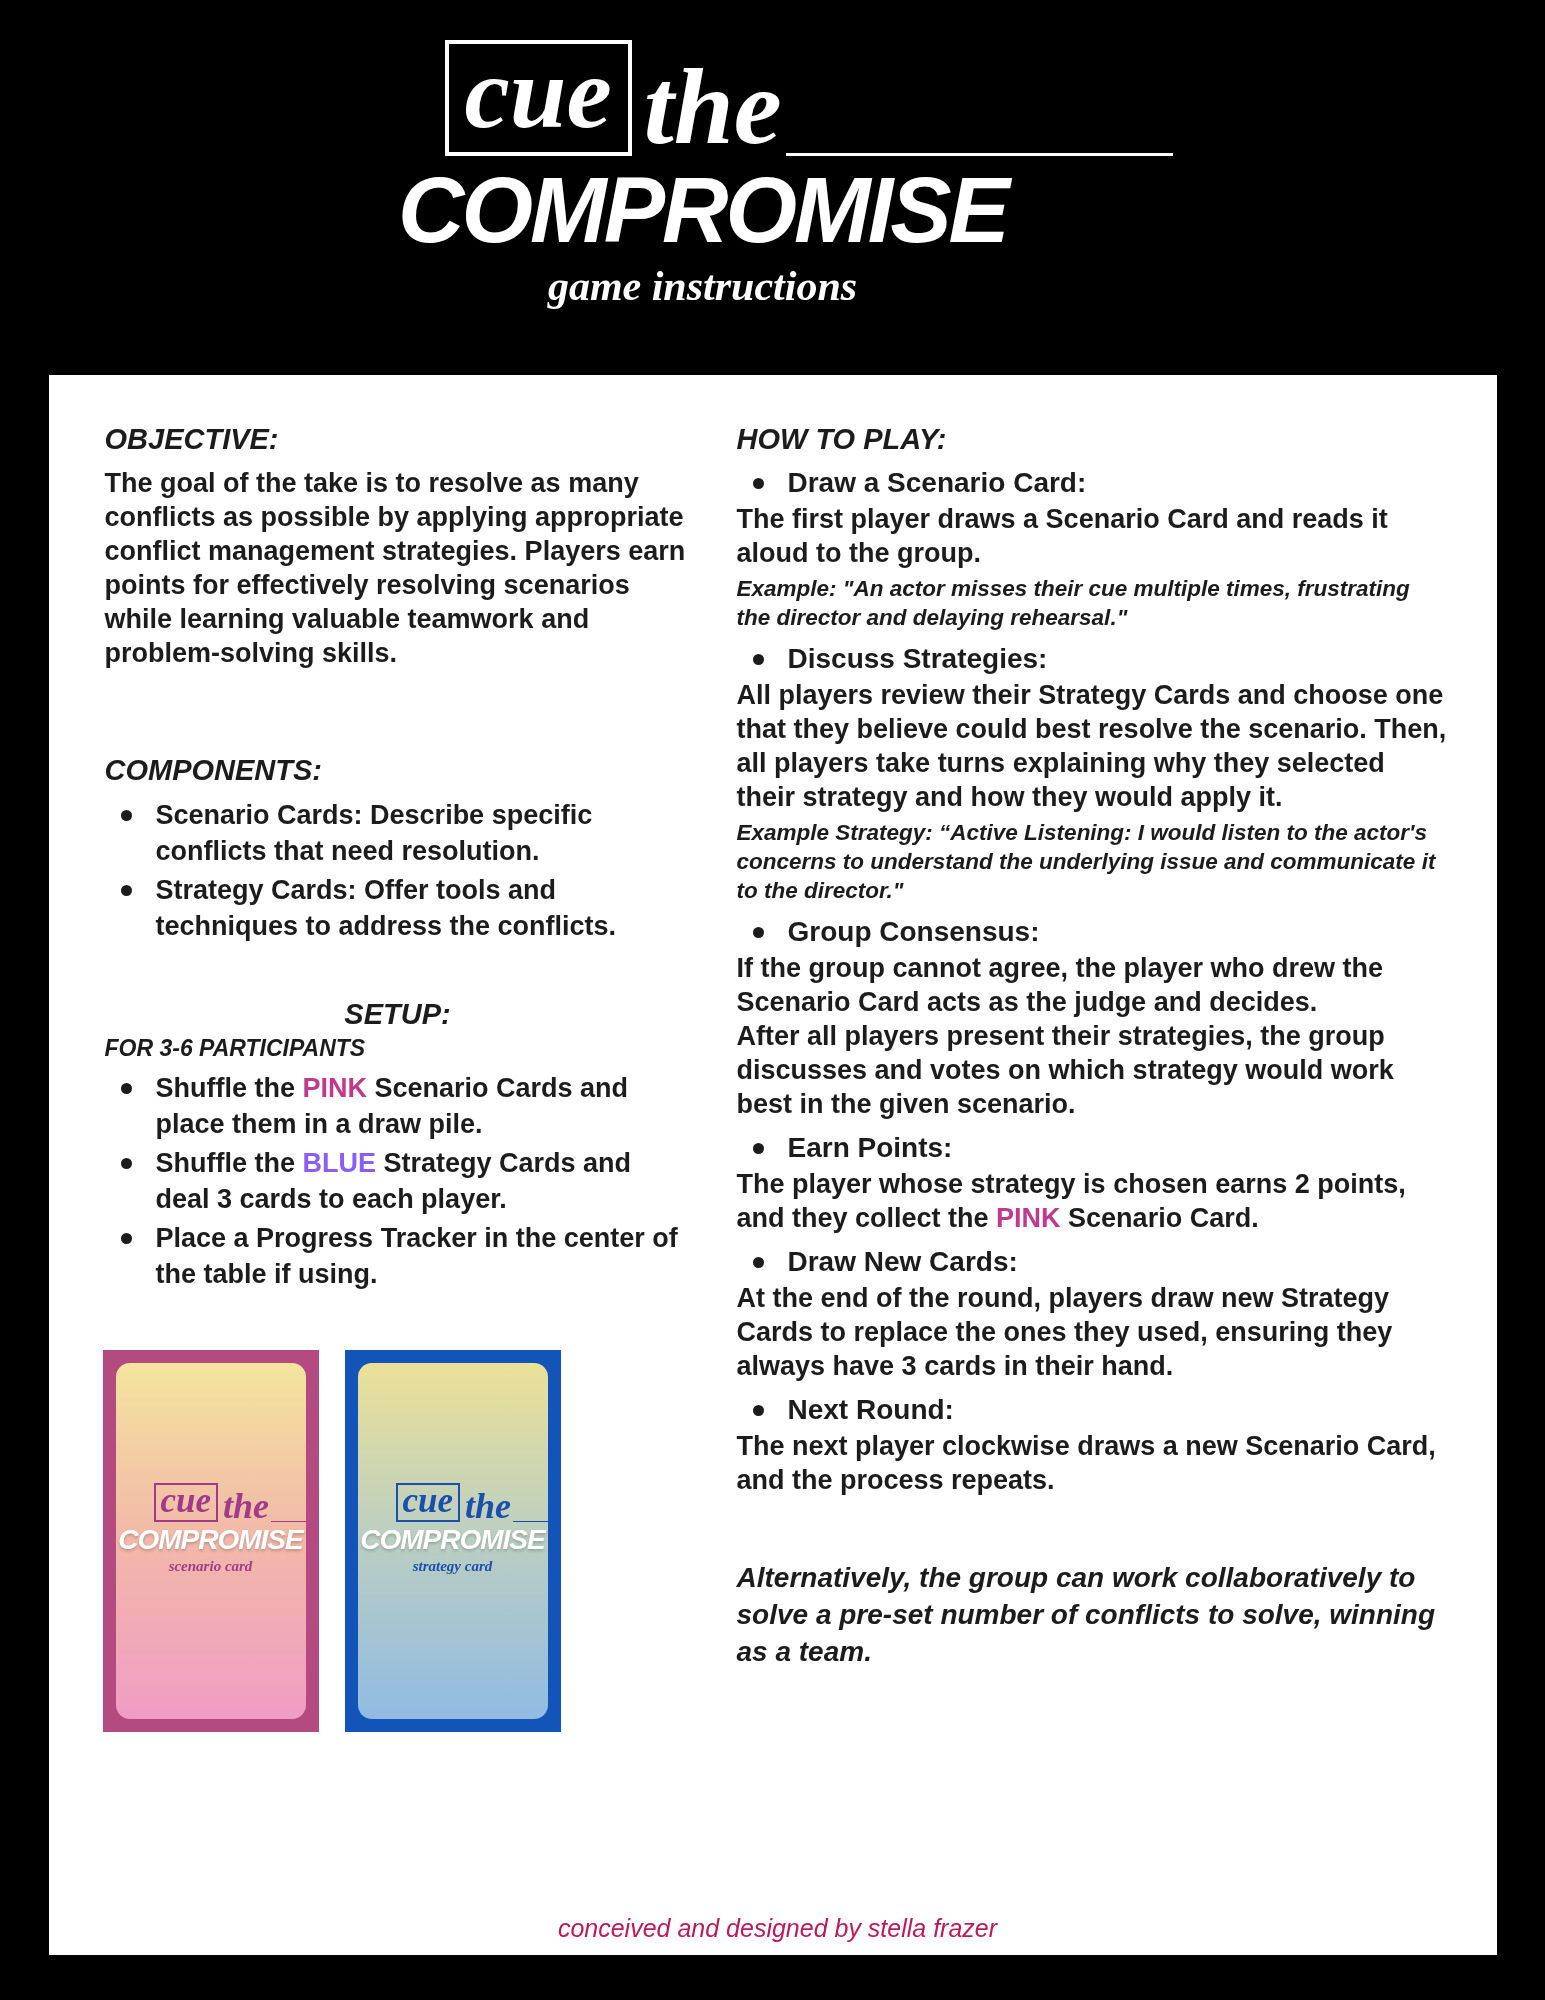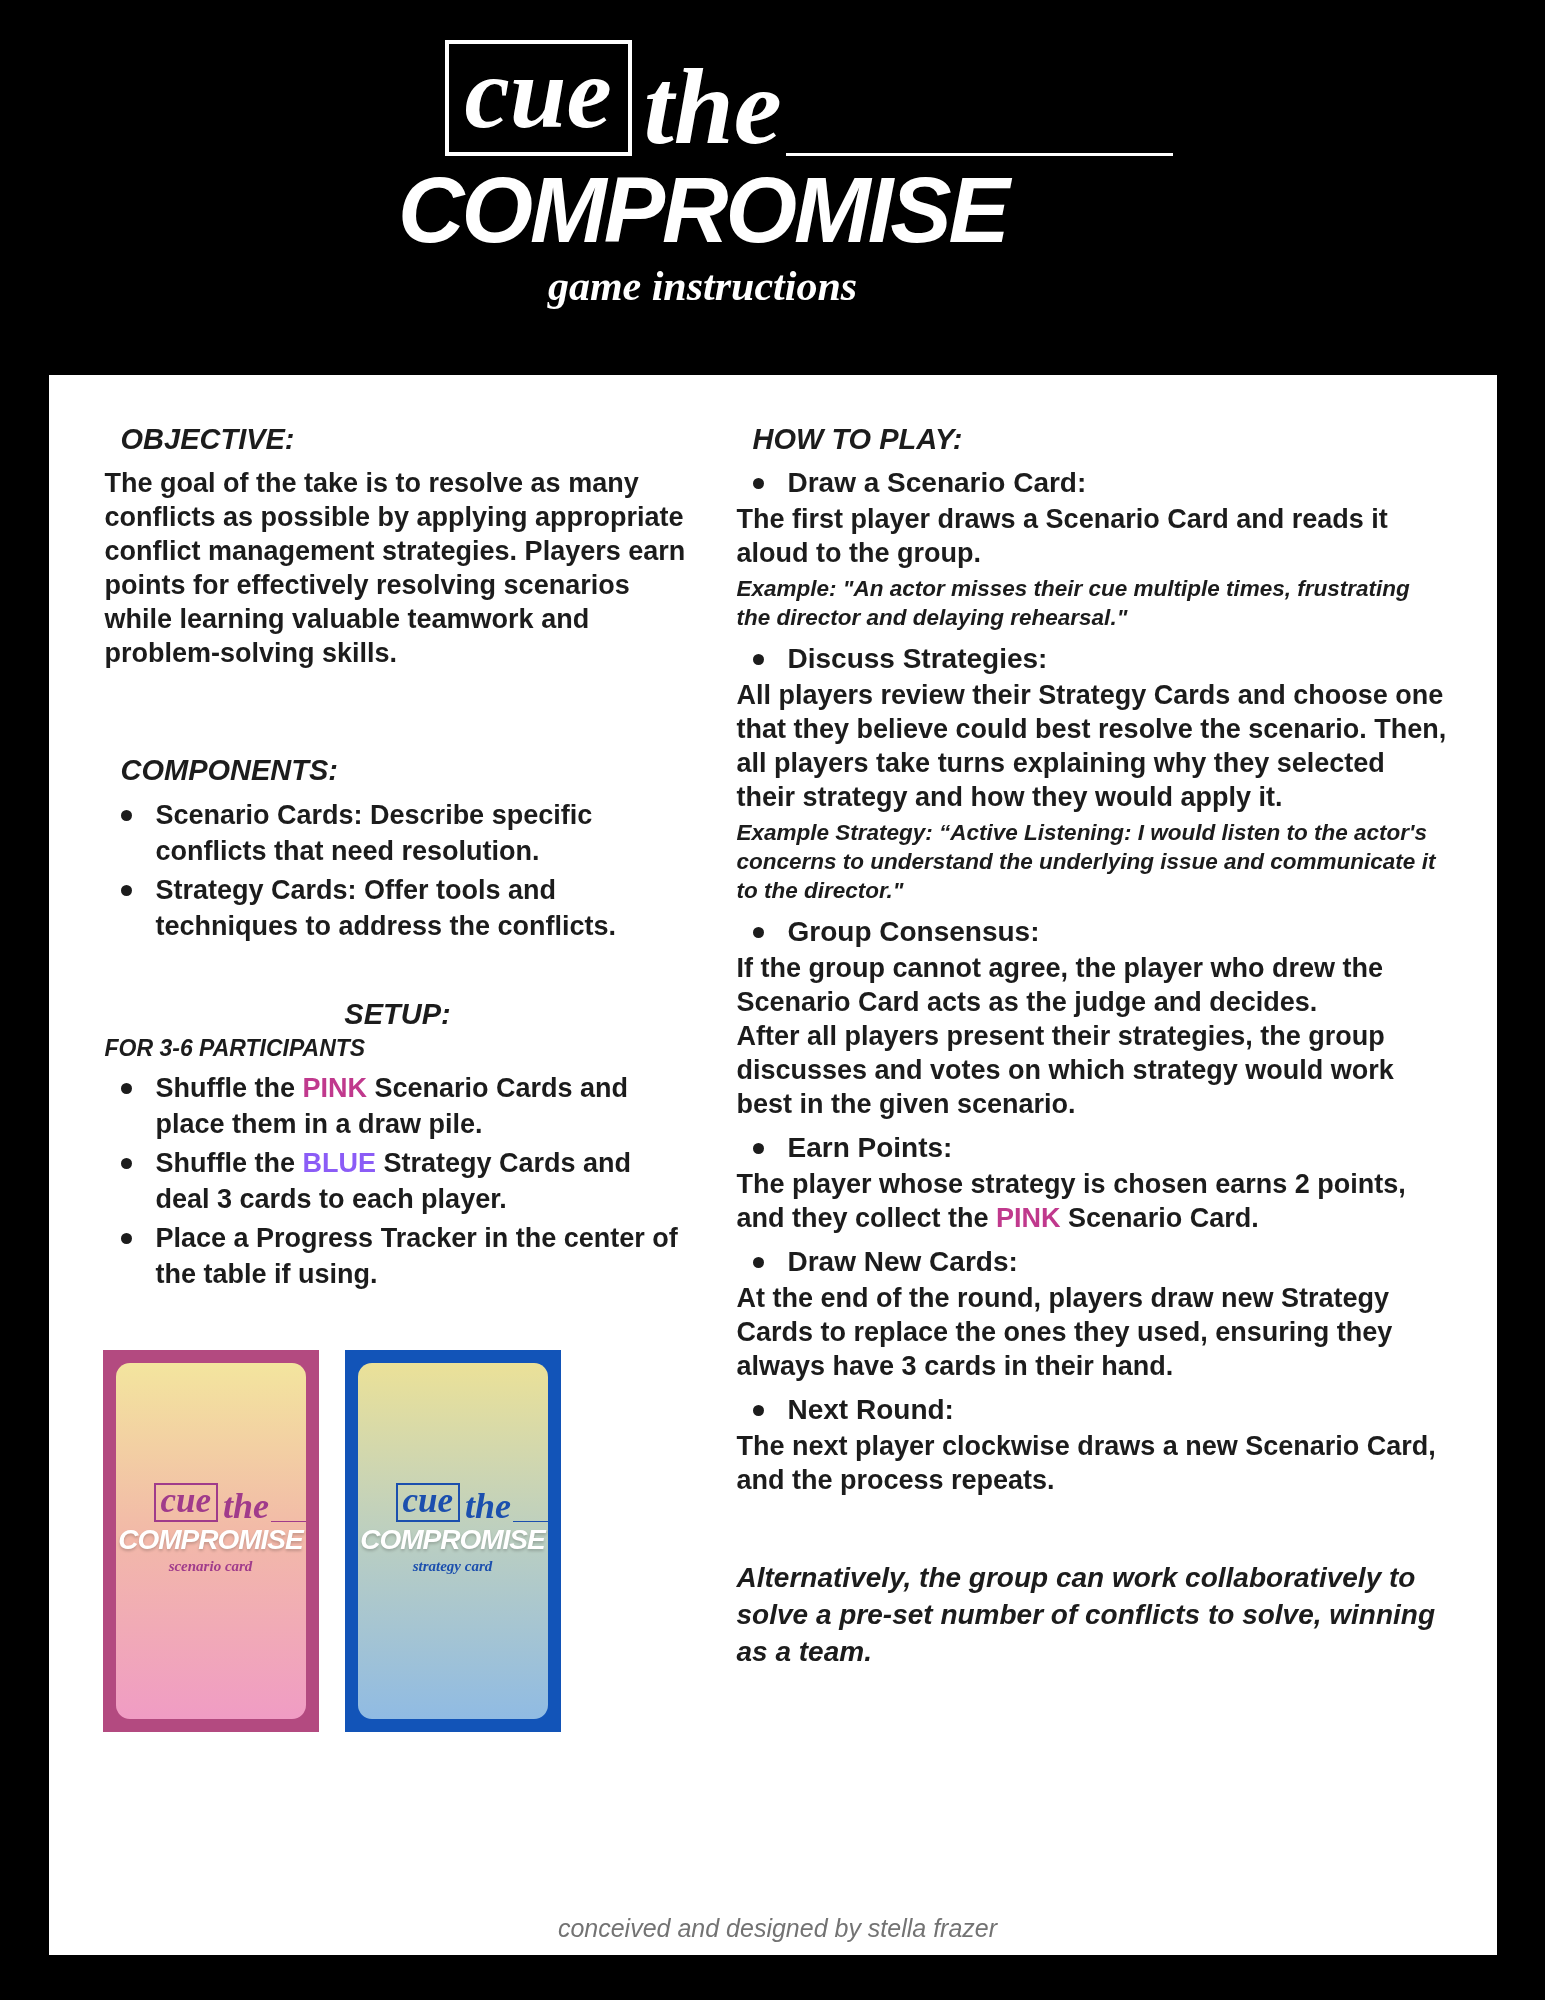--- a/index.html
+++ b/index.html
@@ -31,21 +31,21 @@
     font-size:42px;width:660px;text-align:center;margin-top:6px;
   }
   
   .sheet{
     width:1448px;height:1580px;margin:0 auto;background:#fff;color:#1c1c1c;
     position:relative;box-sizing:border-box;padding:48px 50px 0 56px;
     display:flex;gap:46px;
   }
   .col-left{width:586px;flex:none;}
   .col-right{flex:1;min-width:0;}
-  .section-h{font-size:29px;font-style:italic;font-weight:700;margin:0 16px 10px;}
+  .section-h{font-size:29px;font-style:italic;font-weight:700;margin:0 0 10px;}
   .body-p{font-size:27px;font-weight:700;line-height:34px;margin:0;}
   .sub-label{font-size:23px;font-weight:700;font-style:italic;margin:0 0 8px;}
   .li{display:flex;font-size:27px;font-weight:700;line-height:36px;margin:3px 0;}
   .dot{width:11px;height:11px;border-radius:50%;background:#1c1c1c;margin:13px 24px 0 16px;flex:none;}
   .mt-components{margin-top:84px;}
   .mt-setup{margin-top:54px;}
   .hl-pink{color:#c0398d;}
   .hl-blue{color:#8b5cf6;}
   
   .cards-row{display:flex;gap:26px;margin-top:58px;margin-left:-2px;}
@@ -80,21 +80,21 @@
   .card-blue .card-rule{border-color:#1b4fae;}
   .card-blue .card-label{color:#1b4fae;}
   
   .step-title{display:flex;font-size:28px;font-weight:700;line-height:38px;margin-top:8px;}
   .step-title .dot{margin-top:14px;}
   .example{font-size:22.5px;font-weight:700;font-style:italic;line-height:29px;margin:4px 0 8px;}
   .alt{font-size:28px;font-weight:700;font-style:italic;line-height:37px;margin:62px 0 0;}
   
   .footer{
     position:absolute;left:10px;right:0;bottom:12px;text-align:center;
-    font-style:italic;font-size:25px;color:#737373;
+    font-style:italic;font-size:25px;color:#be185d;
   }
 </style>
 </head>
 <body>
 
 <div class="header">
   <div class="logo">
     <div class="logo-row">
       <span class="cue-box">cue</span>
       <span class="the-text">the</span>

